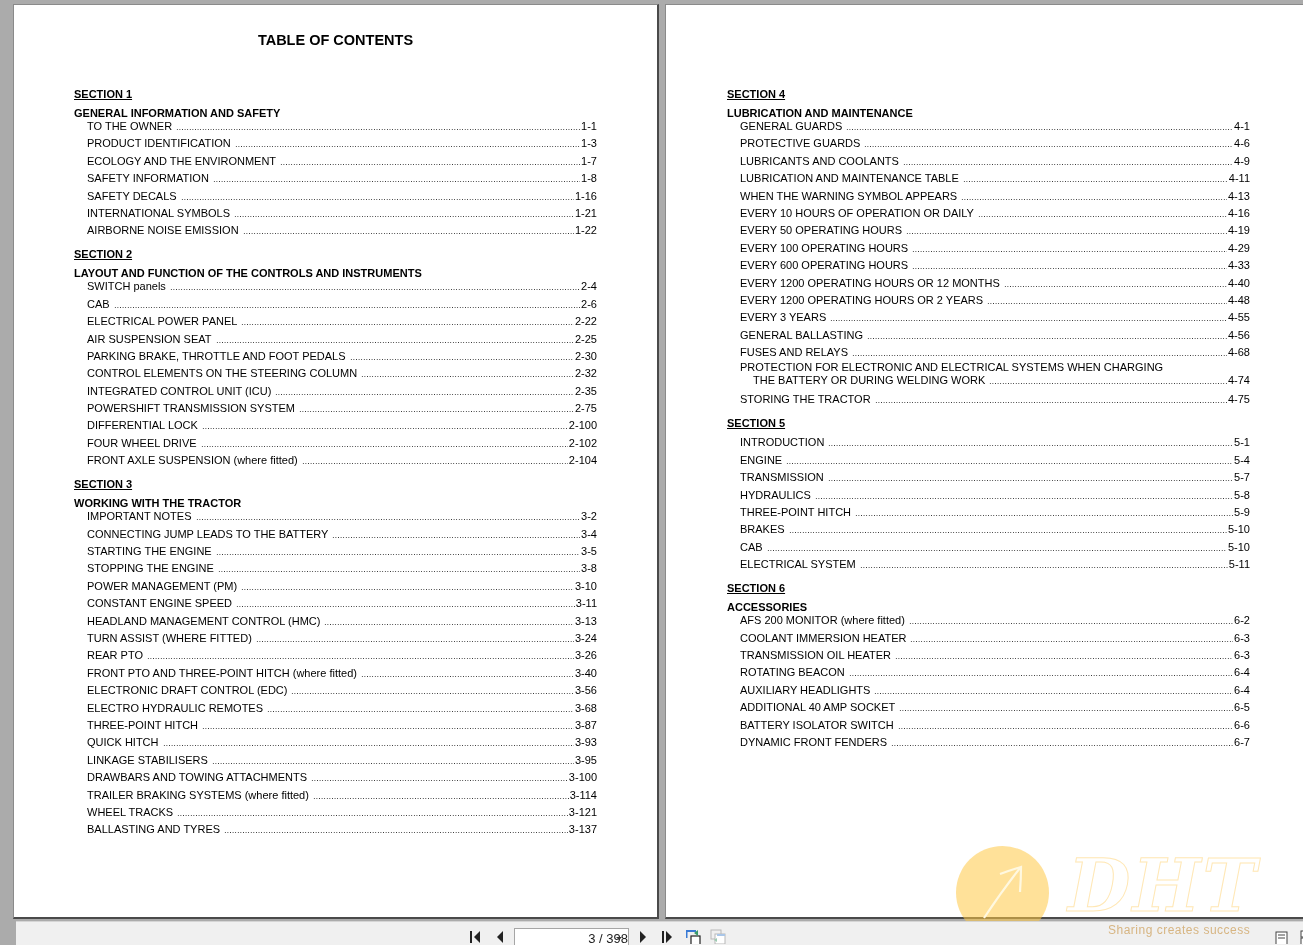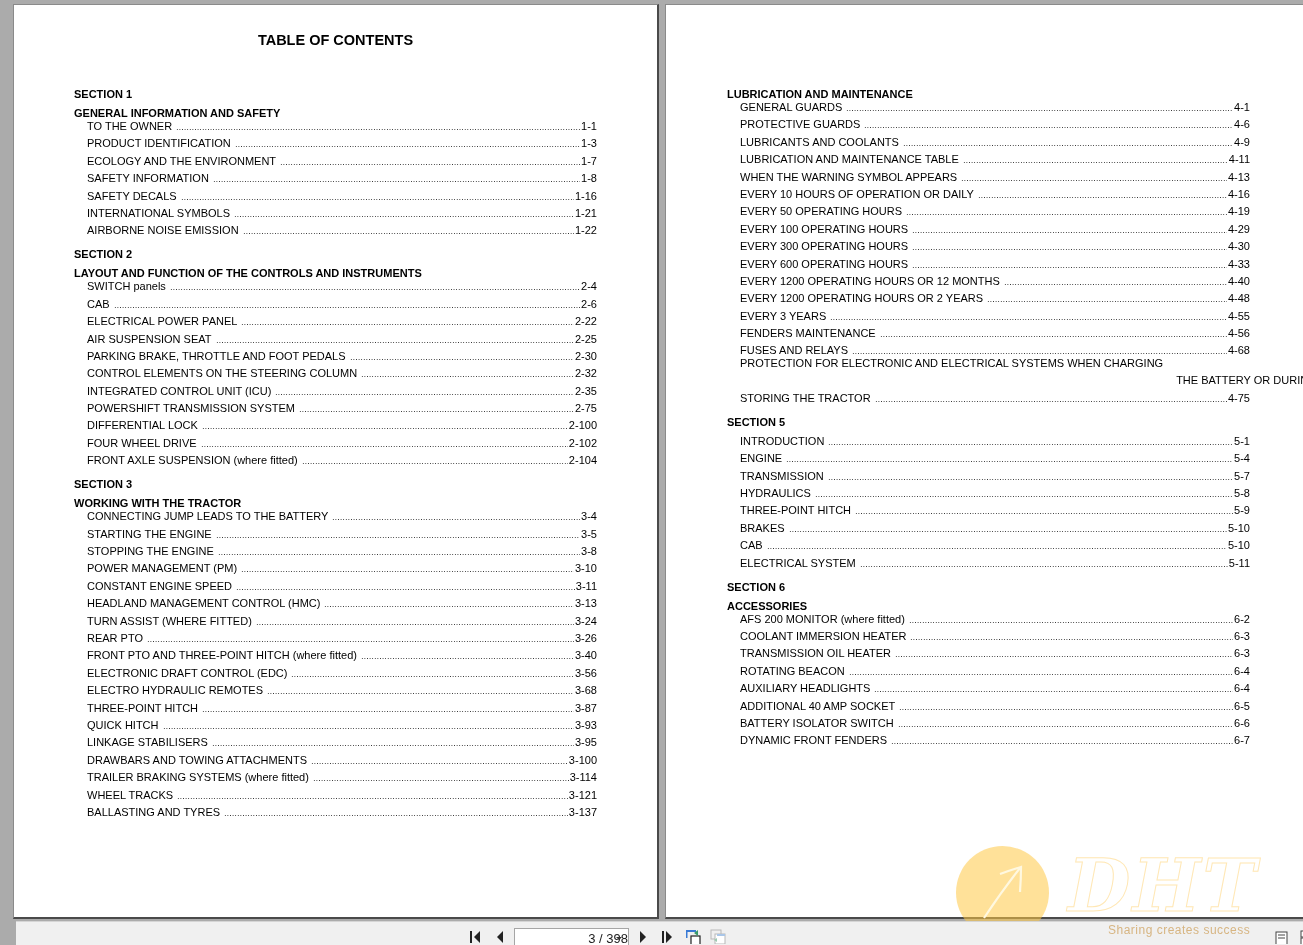--- a/index.html
+++ b/index.html
@@ -18,36 +18,36 @@
     .toc-title {
       position: absolute; top: 27px; left: 0; width: 100%; text-align: center;
       font-weight: bold; font-size: 14.5px; color: #000;
     }
 
     .col { position: absolute; top: 83px; font-size: 11px; color: #000; }
     .page-left .col { left: 60px; width: 523px; }
     .page-right .col { left: 61px; width: 523px; }
 
     .section { margin-bottom: 0; }
-    .sec-num { font-weight: bold; font-size: 11px; line-height: 13px; margin-bottom: 6px; }
+    .sec-num { font-weight: bold; font-size: 11px; line-height: 13px; margin-bottom: 6px; text-decoration: underline; }
     .sec-title { font-weight: bold; font-size: 11px; line-height: 13px; }
     .entries { margin-bottom: 11px; }
     .entry {
       display: flex; align-items: flex-end; padding-left: 13px;
       height: 17.4px; line-height: 13px; font-size: 11px; white-space: nowrap;
     }
     .entry:first-child { height: 13px; }
     .entry .label { flex: 0 0 auto; padding-right: 4px; }
     .entry .dots {
       flex: 1 1 auto; overflow: hidden; height: 10px; margin-bottom: 2px;
       background-image: radial-gradient(circle, #333 0.55px, transparent 0.7px);
       background-size: 2.6px 2.6px; background-repeat: repeat-x; background-position: 0 7px;
     }
     .entry .pg { flex: 0 0 auto; padding-left: 1px; }
-    .entry.multi { height: 30px; align-items: stretch; justify-content: flex-start; }
+    .entry.multi { height: 30px; flex-direction: column; align-items: stretch; justify-content: center; }
     .entry.multi .line1 { line-height: 13px; }
     .entry.multi .line2 { display: flex; align-items: flex-end; padding-left: 13px; line-height: 13px; }
 
     
     .wm-circle {
       position: absolute; left: 956px; top: 846px; width: 93px; height: 93px; border-radius: 50%;
       background: rgba(255, 200, 70, 0.55);
     }
     .wm-circle svg { position: absolute; left: 0; top: 0; }
     .wm-logo {
@@ -182,20 +182,25 @@
               <span class="dots"></span>
               <span class="pg">2-104</span>
             </div>
           </div>
         </div>
         <div class="section">
           <div class="sec-num">SECTION 3</div>
           <div class="sec-title">WORKING WITH THE TRACTOR</div>
           <div class="entries">
             <div class="entry">
+              <span class="label">IMPORTANT NOTES</span>
+              <span class="dots"></span>
+              <span class="pg">3-2</span>
+            </div>
+            <div class="entry">
               <span class="label">CONNECTING JUMP LEADS TO THE BATTERY</span>
               <span class="dots"></span>
               <span class="pg">3-4</span>
             </div>
             <div class="entry">
               <span class="label">STARTING THE ENGINE</span>
               <span class="dots"></span>
               <span class="pg">3-5</span>
             </div>
             <div class="entry">
@@ -278,20 +283,21 @@
               <span class="dots"></span>
               <span class="pg">3-137</span>
             </div>
           </div>
         </div>
       </div>
   </div>
   <div class="page page-right">
     <div class="col" id="col-right">
         <div class="section">
+          <div class="sec-num">SECTION 4</div>
           <div class="sec-title">LUBRICATION AND MAINTENANCE</div>
           <div class="entries">
             <div class="entry">
               <span class="label">GENERAL GUARDS</span>
               <span class="dots"></span>
               <span class="pg">4-1</span>
             </div>
             <div class="entry">
               <span class="label">PROTECTIVE GUARDS</span>
               <span class="dots"></span>
@@ -321,46 +327,41 @@
               <span class="label">EVERY 50 OPERATING HOURS</span>
               <span class="dots"></span>
               <span class="pg">4-19</span>
             </div>
             <div class="entry">
               <span class="label">EVERY 100 OPERATING HOURS</span>
               <span class="dots"></span>
               <span class="pg">4-29</span>
             </div>
             <div class="entry">
-              <span class="label">EVERY 300 OPERATING HOURS</span>
-              <span class="dots"></span>
-              <span class="pg">4-30</span>
-            </div>
-            <div class="entry">
               <span class="label">EVERY 600 OPERATING HOURS</span>
               <span class="dots"></span>
               <span class="pg">4-33</span>
             </div>
             <div class="entry">
               <span class="label">EVERY 1200 OPERATING HOURS OR 12 MONTHS</span>
               <span class="dots"></span>
               <span class="pg">4-40</span>
             </div>
             <div class="entry">
               <span class="label">EVERY 1200 OPERATING HOURS OR 2 YEARS</span>
               <span class="dots"></span>
               <span class="pg">4-48</span>
             </div>
             <div class="entry">
               <span class="label">EVERY 3 YEARS</span>
               <span class="dots"></span>
               <span class="pg">4-55</span>
             </div>
             <div class="entry">
-              <span class="label">FENDERS MAINTENANCE</span>
+              <span class="label">GENERAL BALLASTING</span>
               <span class="dots"></span>
               <span class="pg">4-56</span>
             </div>
             <div class="entry">
               <span class="label">FUSES AND RELAYS</span>
               <span class="dots"></span>
               <span class="pg">4-68</span>
             </div>
             <div class="entry multi">
               <div class="line1">PROTECTION FOR ELECTRONIC AND ELECTRICAL SYSTEMS WHEN CHARGING</div>

